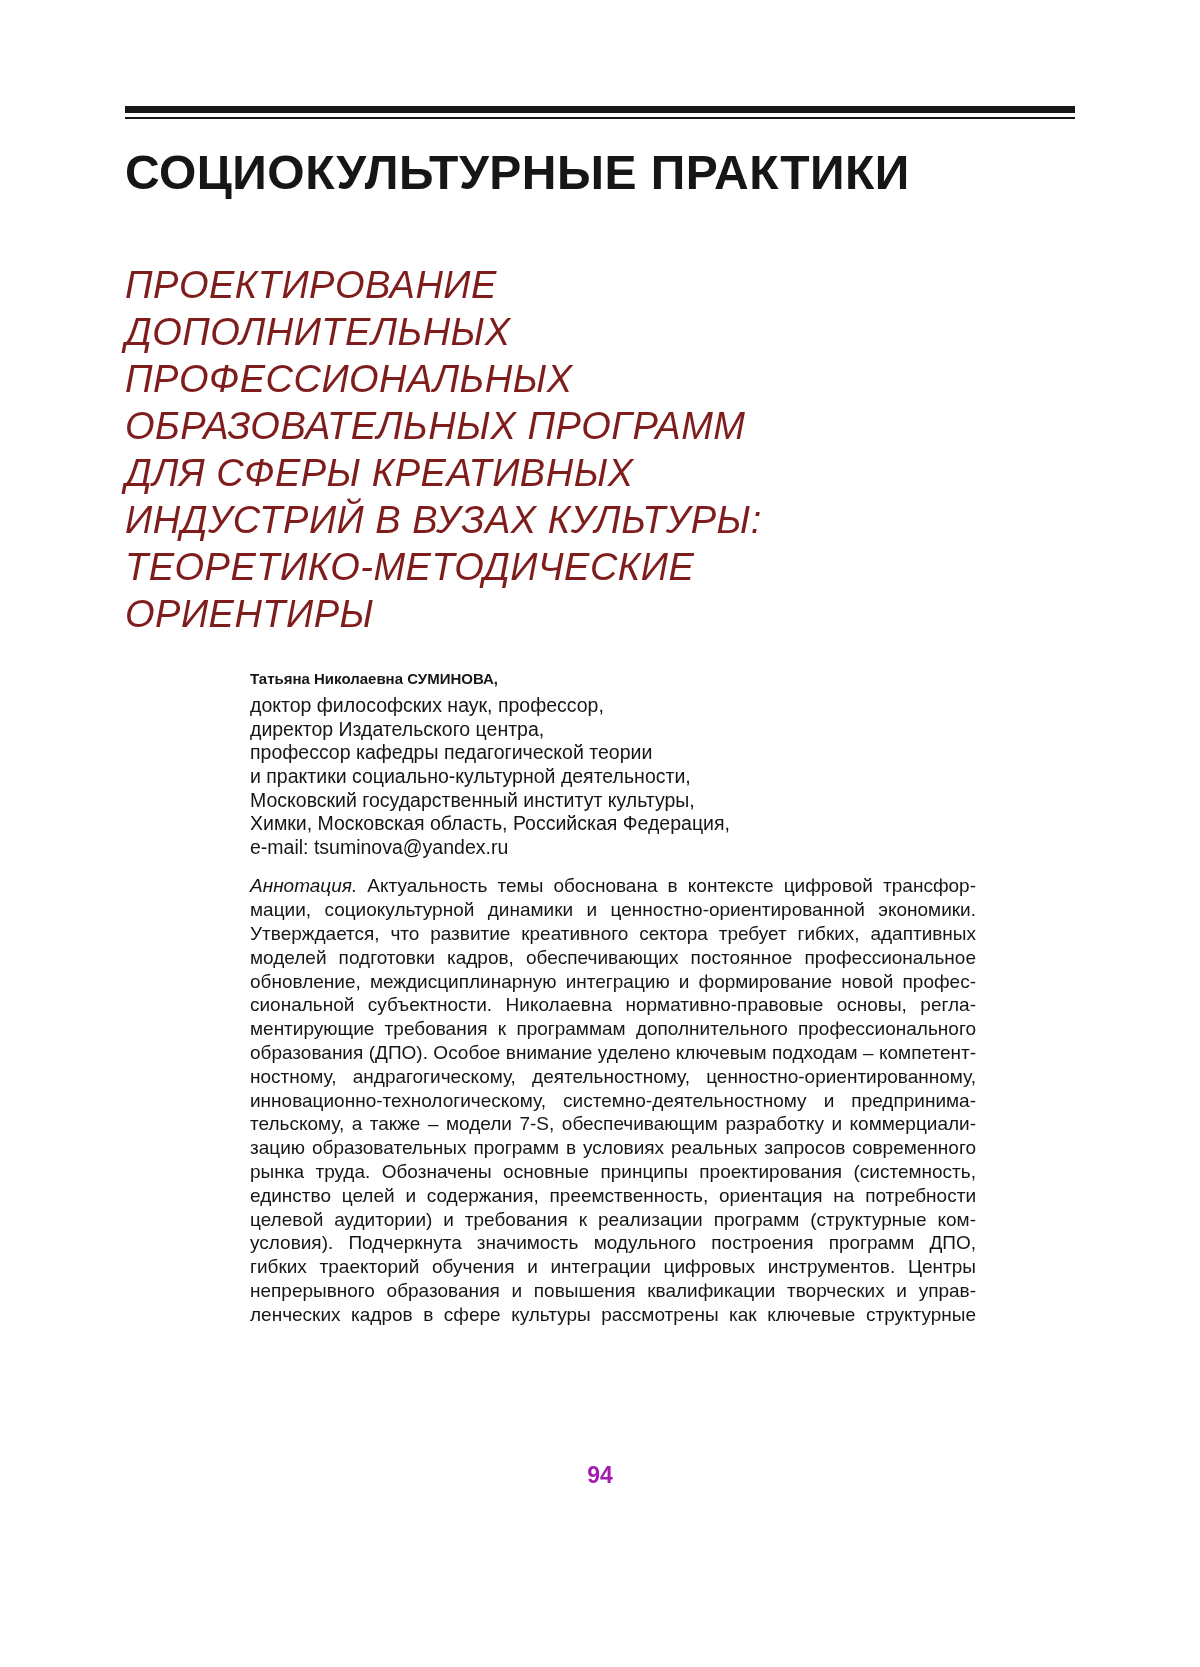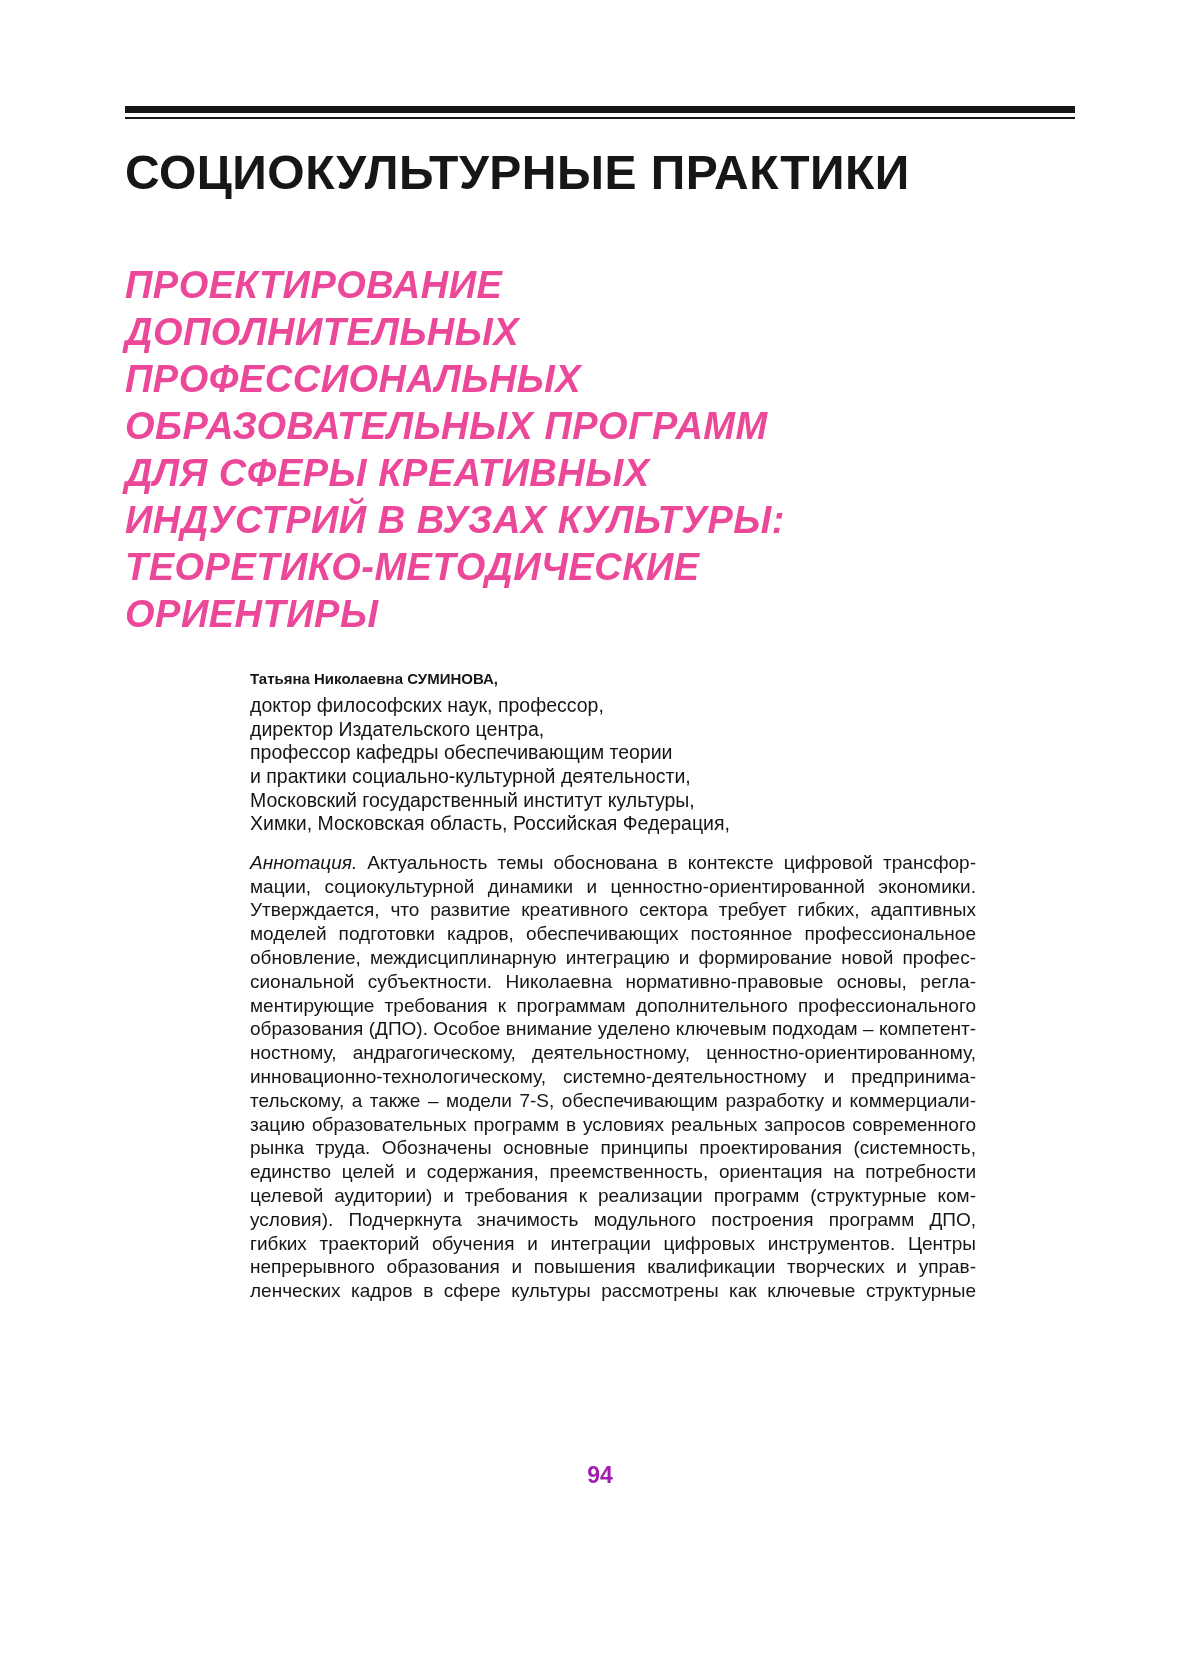--- a/index.html
+++ b/index.html
@@ -27,25 +27,25 @@
     font-size: 48px;
     font-weight: 700;
     letter-spacing: 0.5px;
     line-height: 1.15;
     color: #161616;
   }
 
   .article-title {
     margin-top: 62px;
     font-style: italic;
-    font-weight: 700;
+    font-weight: 400;
     font-size: 38px;
     line-height: 47px;
     letter-spacing: 0.5px;
-    color: #ec4899;
+    color: #7f1d1d;
   }
 
   .indent { margin-left: 125px; }
 
   .meta { margin-top: 24px; font-size: 20px; line-height: 24px; }
   .doi  { margin-top: 15px; }
 
   .author { margin-top: 28px; font-size: 19.5px; line-height: 23.6px; }
   .author-name { font-weight: 700; font-size: 15px; line-height: 26px; margin-bottom: 2px; }
 
@@ -93,24 +93,25 @@
         <div class="title-line">ТЕОРЕТИКО-МЕТОДИЧЕСКИЕ</div>
         <div class="title-line">ОРИЕНТИРЫ</div>
       </div>
 
 
     <div class="author indent">
       <div class="author-name">Татьяна Николаевна СУМИНОВА,</div>
       <div>
           <div class="affil-line">доктор философских наук, профессор,</div>
           <div class="affil-line">директор Издательского центра,</div>
-          <div class="affil-line">профессор кафедры обеспечивающим теории</div>
+          <div class="affil-line">профессор кафедры педагогической теории</div>
           <div class="affil-line">и практики социально-культурной деятельности,</div>
           <div class="affil-line">Московский государственный институт культуры,</div>
           <div class="affil-line">Химки, Московская область, Российская Федерация,</div>
+          <div class="affil-line">e-mail: tsuminova@yandex.ru</div>
         </div>
     </div>
 
     <div class="abstract indent">
       <div class="abs-line">
         <span class="italic">Аннотация.</span>
         <span>Актуальность темы обоснована в контексте цифровой трансфор-</span>
       </div>
       <div>
           <div class="abs-line">мации, социокультурной динамики и ценностно-ориентированной экономики.</div>

